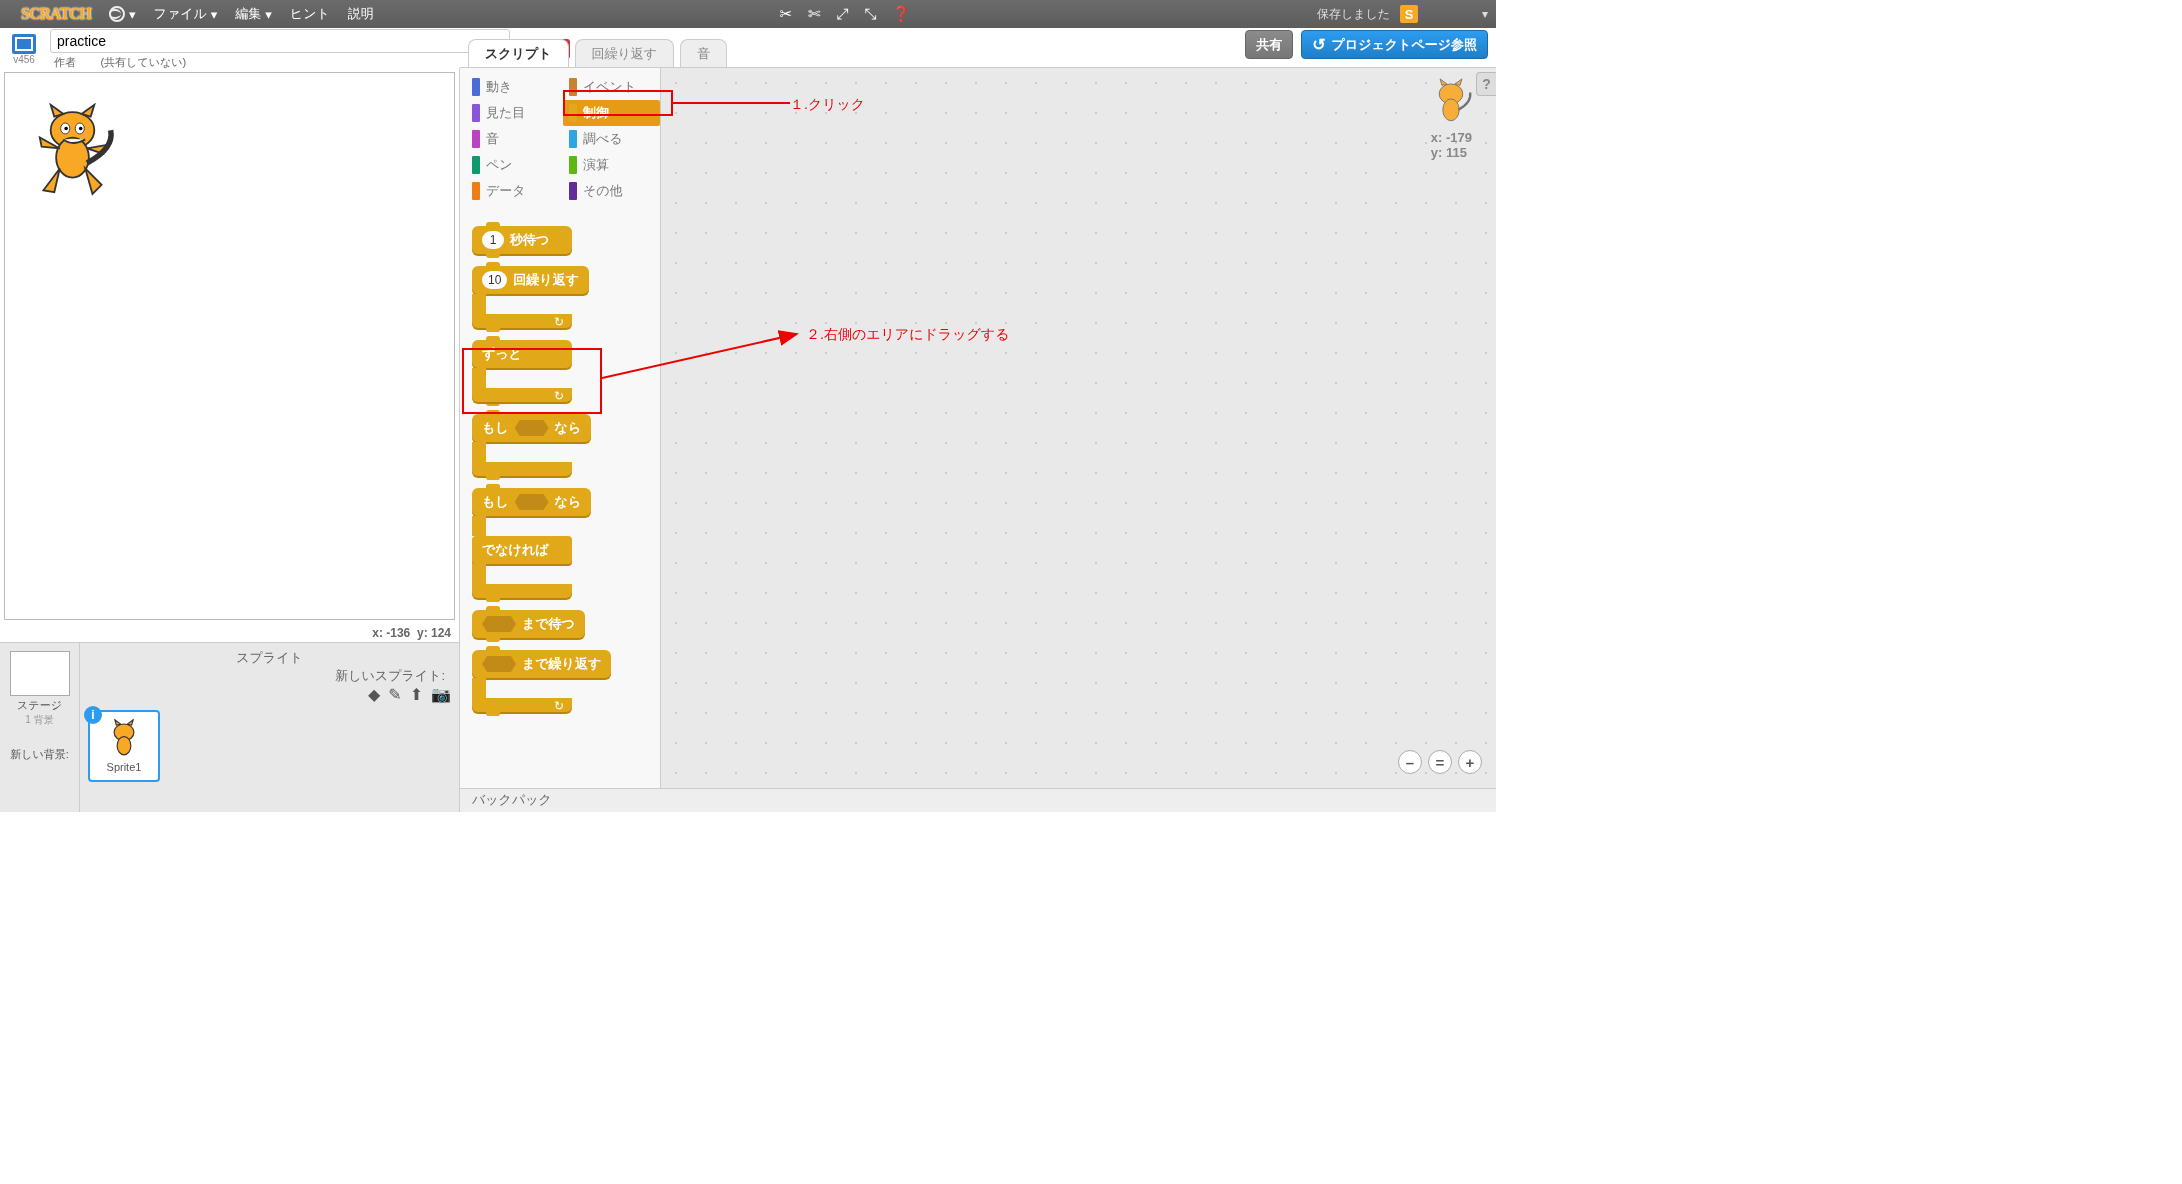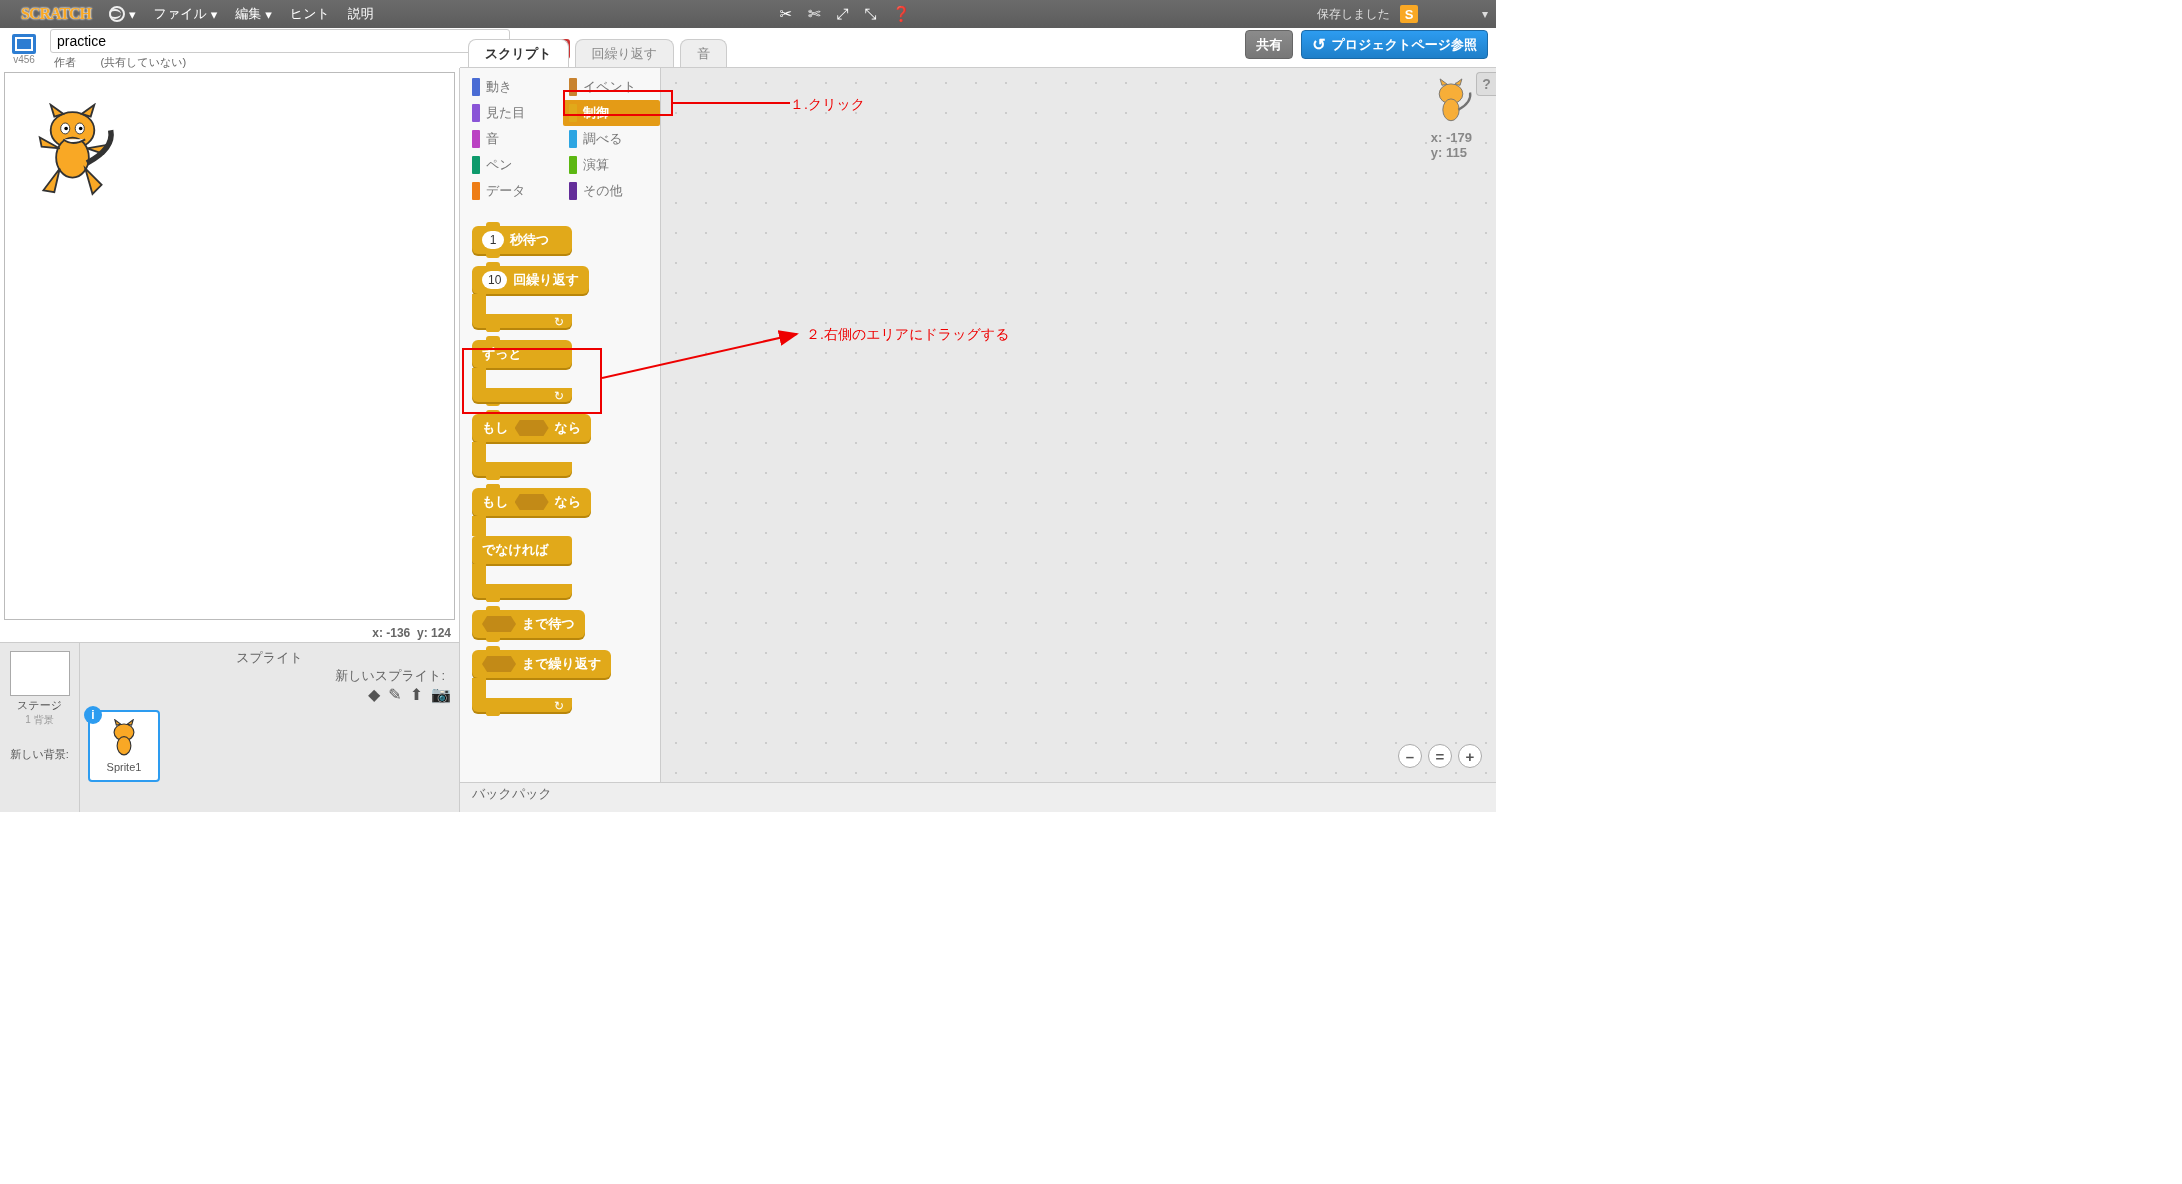--- a/index.html
+++ b/index.html
@@ -84,21 +84,21 @@
 .zoom-ctrls { position: absolute; right: 14px; bottom: 14px; display: flex; gap: 6px; }
 .zoom-ctrls span { width: 24px; height: 24px; background: #fff; border: 1px solid #aaa; border-radius: 50%; display: flex; align-items: center; justify-content: center; font-weight: bold; font-size: 15px; color: #555; cursor: pointer; }
 .help-q { position: absolute; right: 0; top: 4px; width: 20px; height: 24px; background: #ddd; border: 1px solid #bbb; border-right: none; border-radius: 4px 0 0 4px; display: flex; align-items: center; justify-content: center; font-size: 14px; color: #888; font-weight: bold; cursor: pointer; }
 
 
 .annot { position: absolute; color: #e00; font-size: 14px; pointer-events: none; }
 .annot-box { border: 2px solid #e00; position: absolute; pointer-events: none; }
 .arrow-svg { position: absolute; pointer-events: none; }
 
 
-.backpack { height: 30px; border-top: 1px solid #ccc; background: #eee; font-size: 13px; color: #666; padding: 2px 12px; }
+.backpack { height: 24px; border-top: 1px solid #ccc; background: #eee; font-size: 13px; color: #666; padding: 2px 12px; }
 
 
 .palette-scrollbar { position: absolute; right: 4px; top: 4px; width: 8px; height: 54%; background: #bbb; border-radius: 4px; }
 </style>
 </head>
 <body>
 
 <div class="top-bar">
   <span class="scratch-logo">SCRATCH</span>
   <span class="top-item"><span class="globe-icon"></span>▾</span>

